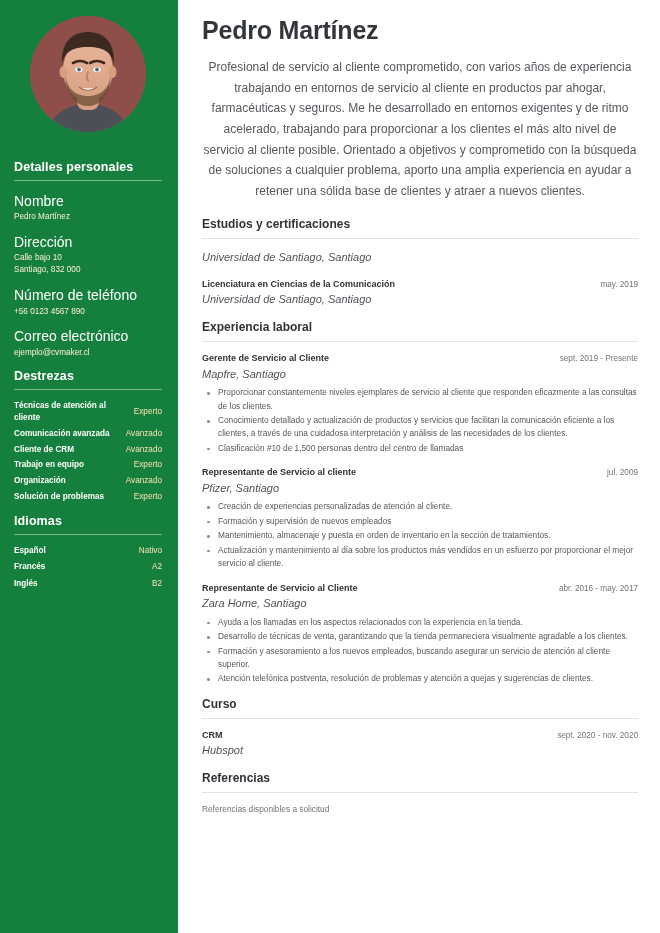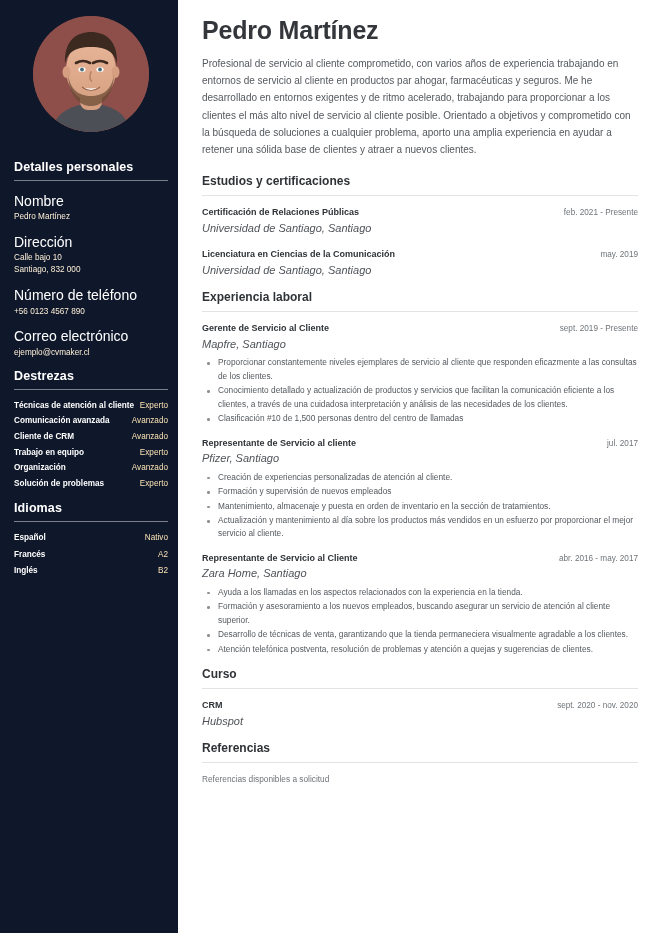--- a/index.html
+++ b/index.html
@@ -12,23 +12,23 @@
     font-family: "Liberation Sans", sans-serif;
     position: relative;
     overflow: hidden;
   }
   .page { width: 660px; height: 933px; display: flex; background: #ffffff; }
 
   
   .sidebar {
     width: 178px;
     min-width: 178px;
-    background: #0f172a;
+    background: #15803d;
     color: #ffffff;
-    padding: 0 10px 20px 14px;
+    padding: 0 16px 20px 14px;
   }
   .avatar-wrap {
     display: flex; justify-content: center;
     padding-top: 16px; padding-bottom: 18px;
   }
   .avatar {
     width: 116px; height: 116px; border-radius: 50%;
     background: #8e4f4a;
     overflow: hidden;
     position: relative;
@@ -79,25 +79,25 @@
     color: #3c4043;
   }
   .name {
     font-size: 25px;
     font-weight: bold;
     color: #33363a;
     margin: 0 0 10px 0;
     letter-spacing: -.2px;
   }
   .summary {
-    font-size: 10px;
+    font-size: 12px;
     line-height: 1.72;
     color: #54585d;
     margin-bottom: 16px;
-    text-align: left;
+    text-align: center;
   }
   .section { margin-bottom: 6px; }
   .section-title {
     font-size: 12px;
     font-weight: bold;
     color: #2f3337;
     margin: 10px 0 7px 0;
   }
   .section-rule { height: 1px; background: #e2e3e5; margin-bottom: 10px; }
 
@@ -269,24 +269,20 @@
   <main class="main">
 
     <h1 class="name">Pedro Martínez</h1>
     <p class="summary">Profesional de servicio al cliente comprometido, con varios años de experiencia trabajando en entornos de servicio al cliente en productos par ahogar, farmacéuticas y seguros. Me he desarrollado en entornos exigentes y de ritmo acelerado, trabajando para proporcionar a los clientes el más alto nivel de servicio al cliente posible. Orientado a objetivos y comprometido con la búsqueda de soluciones a cualquier problema, aporto una amplia experiencia en ayudar a retener una sólida base de clientes y atraer a nuevos clientes.</p>
 
     <section class="section">
       <div class="section-title">Estudios y certificaciones</div>
       <div class="section-rule"></div>
 
       <div class="entry">
-        <div class="entry-top">
-          <span class="entry-title">Certificación de Relaciones Públicas</span>
-          <span class="entry-date">feb. 2021 - Presente</span>
-        </div>
         <div class="entry-sub">Universidad de Santiago, Santiago</div>
       </div>
 
       <div class="entry">
         <div class="entry-top">
           <span class="entry-title">Licenciatura en Ciencias de la Comunicación</span>
           <span class="entry-date">may. 2019</span>
         </div>
         <div class="entry-sub">Universidad de Santiago, Santiago</div>
       </div>
@@ -305,41 +301,41 @@
         <ul class="bullets">
           <li>Proporcionar constantemente niveles ejemplares de servicio al cliente que responden eficazmente a las consultas de los clientes.</li>
           <li>Conocimiento detallado y actualización de productos y servicios que facilitan la comunicación eficiente a los clientes, a través de una cuidadosa interpretación y análisis de las necesidades de los clientes.</li>
           <li>Clasificación #10 de 1,500 personas dentro del centro de llamadas</li>
         </ul>
       </div>
 
       <div class="entry">
         <div class="entry-top">
           <span class="entry-title">Representante de Servicio al cliente</span>
-          <span class="entry-date">jul. 2017</span>
+          <span class="entry-date">jul. 2009</span>
         </div>
         <div class="entry-sub">Pfizer, Santiago</div>
         <ul class="bullets">
           <li>Creación de experiencias personalizadas de atención al cliente.</li>
           <li>Formación y supervisión de nuevos empleados</li>
           <li>Mantenimiento, almacenaje y puesta en orden de inventario en la sección de tratamientos.</li>
           <li>Actualización y mantenimiento al día sobre los productos más vendidos en un esfuerzo por proporcionar el mejor servicio al cliente.</li>
         </ul>
       </div>
 
       <div class="entry">
         <div class="entry-top">
           <span class="entry-title">Representante de Servicio al Cliente</span>
           <span class="entry-date">abr. 2016 - may. 2017</span>
         </div>
         <div class="entry-sub">Zara Home, Santiago</div>
         <ul class="bullets">
           <li>Ayuda a los llamadas en los aspectos relacionados con la experiencia en la tienda.</li>
+          <li>Desarrollo de técnicas de venta, garantizando que la tienda permaneciera visualmente agradable a los clientes.</li>
           <li>Formación y asesoramiento a los nuevos empleados, buscando asegurar un servicio de atención al cliente superior.</li>
-          <li>Desarrollo de técnicas de venta, garantizando que la tienda permaneciera visualmente agradable a los clientes.</li>
           <li>Atención telefónica postventa, resolución de problemas y atención a quejas y sugerencias de clientes.</li>
         </ul>
       </div>
     </section>
 
     <section class="section">
       <div class="section-title">Curso</div>
       <div class="section-rule"></div>
       <div class="entry">
         <div class="entry-top">

